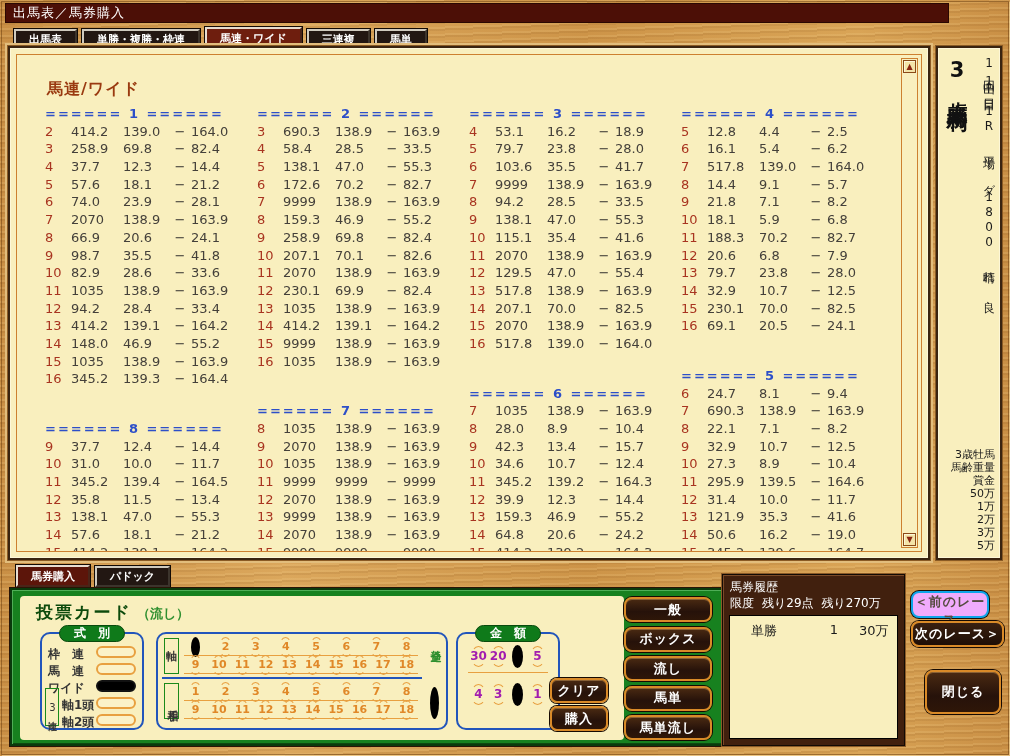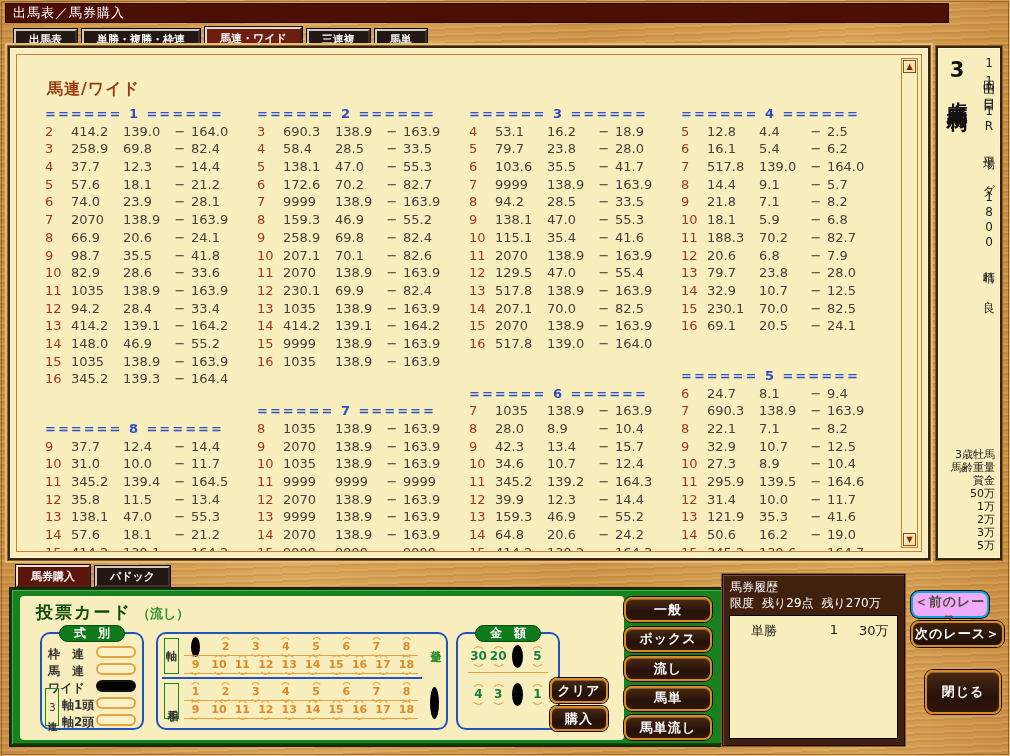--- a/index.html
+++ b/index.html
@@ -120,21 +120,21 @@
   .ncell.sel { color:transparent; }
   .ncell.sel::before { border:0; left:4px; right:4px; top:-3px; bottom:-3px; background:#000; border-radius:50%; }
   .blue-sep { border-top:2px solid #2255bb; margin:3px 24px 0 4px; }
   .alltoori { position:absolute; right:4px; top:8px; height:52px; font-size:11px; font-weight:bold; color:#2f8f2f; }
   .all-oval { position:absolute; right:7px; bottom:9px; width:9px; height:32px; background:#000; border-radius:50%; cursor:pointer; }
 
   
   .amount-box { left:436px; width:104px; }
   .amt-row { display:flex; justify-content:space-between; align-items:center; padding:0 11px; margin-top:14px; height:16px; }
   .amt-row.second { margin-top:13px; }
-  .acell { position:relative; width:19px; height:15px; line-height:15px; text-align:center; color:#15803d; font-size:12px; font-weight:bold; cursor:pointer; }
+  .acell { position:relative; width:19px; height:15px; line-height:15px; text-align:center; color:#a21caf; font-size:12px; font-weight:bold; cursor:pointer; }
   .acell::before { content:""; position:absolute; left:2px; right:2px; top:-3px; bottom:-3px; border:1.5px solid #e8a040; border-left-color:transparent; border-right-color:transparent; border-radius:50%; }
   .acell.sel { color:transparent; }
   .acell.sel::before { border:0; left:4px; right:4px; top:-4px; bottom:-4px; background:#000; border-radius:50%; }
   .amt-sep { border-top:1.5px solid #e8a040; margin:8px 10px 0 10px; }
 
   
   .dk-btn {
     position:absolute; background:linear-gradient(180deg,#4a2a12,#26120a 60%,#2e1608);
     border:2px solid #d98a28; border-radius:7px;
     box-shadow:0 0 0 1px #160a02, inset 0 1px 0 rgba(255,200,120,.35);

